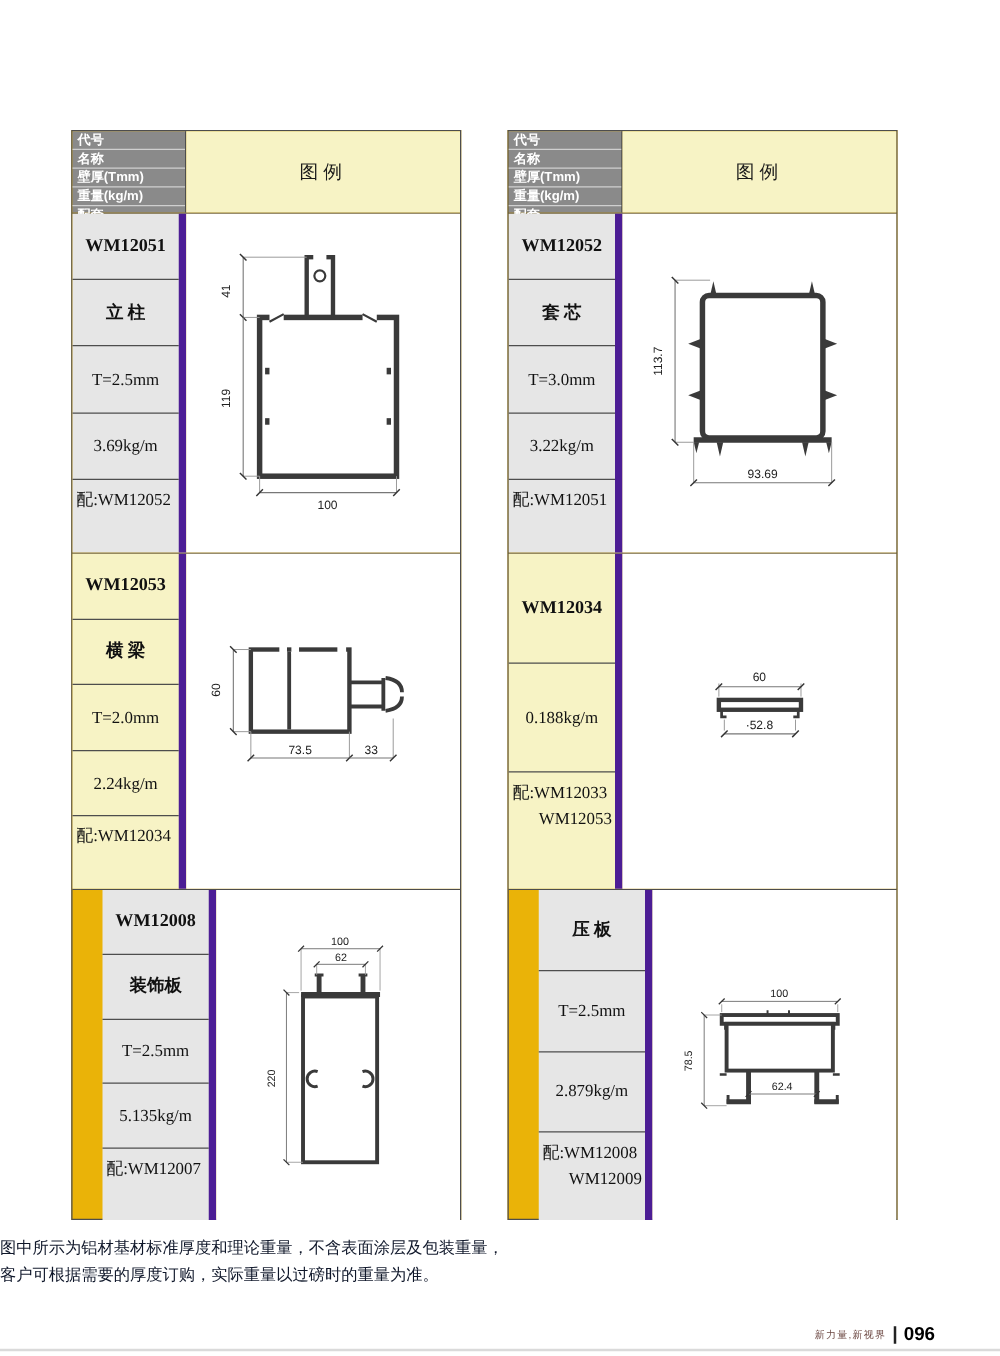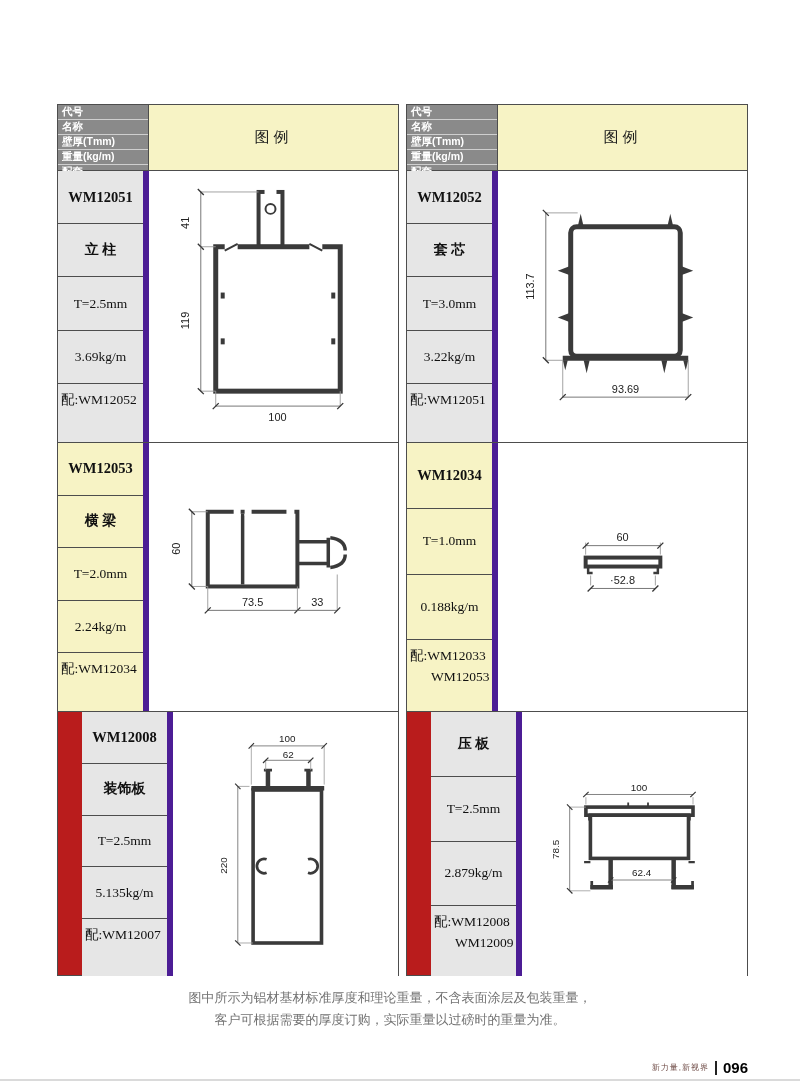--- a/index.html
+++ b/index.html
@@ -1,22 +1,22 @@
 <!DOCTYPE html>
 <html><head>
 <meta charset="utf-8">
 <style>
   html,body { margin:0; padding:0; }
   body {
     width:800px; height:1085px; position:relative; background:#ffffff;
     font-family:"Liberation Sans","DejaVu Sans",sans-serif; color:#111;
   }
   .spec-table {
-    position:absolute; top:104px; width:342px; height:872px;
-    border:1px solid #4d4d4d; box-sizing:border-box; background:#b91c1c;
+    position:absolute; top:104px; width:312px; height:872px;
+    border:1px solid #4d4d4d; box-sizing:border-box; background:#eab308;
   }
   .spec-table.left { left:57px; }
   .spec-table.right { left:406px; }
 
   
   .hdr { display:flex; height:65px; border-bottom:1px solid #4d4d4d; }
   .hdr-labels { width:91px; background:#8a8a8a; display:flex; flex-direction:column; border-right:1px solid #4d4d4d; box-sizing:border-box; }
   .hdr-row { flex:1; color:#fff; font-weight:bold; font-size:10.5px; display:flex; align-items:center; padding-left:4px; border-bottom:1px solid #cfcfcf; box-sizing:border-box; }
   .hdr-row:last-child { border-bottom:none; }
   .hdr-legend { flex:1; background:#f7f3c5; display:flex; align-items:center; justify-content:center; font-weight:normal; font-size:15px; letter-spacing:4px; color:#1a1a1a; }
@@ -37,21 +37,21 @@
   
   svg .prof { fill:#fff; stroke:#3a3a3a; stroke-width:4; }
   svg .prof5 { stroke-width:5; }
   svg .ln  { stroke:#3a3a3a; fill:none; }
   svg .fin { fill:#3a3a3a; stroke:none; }
   svg .dim { stroke:#777; stroke-width:1; fill:none; }
   svg .ext { stroke:#999; stroke-width:0.9; fill:none; }
   svg .dt  { font-size:11px; fill:#222; text-anchor:middle; }
 
   
-  .footer { position:absolute; top:987px; left:0; width:780px; text-align:center; font-size:13px; line-height:1.7; color:#737373; }
+  .footer { position:absolute; top:987px; left:0; width:780px; text-align:left; font-size:13px; line-height:1.7; color:#0f172a; }
   .pagemark { position:absolute; top:1031px; right:52px; display:flex; align-items:center; gap:6px;margin-top:28px; }
   .pagemark .tagline { font-size:8px; color:#6e4a45; letter-spacing:1px; }
   .pagemark .sep { width:2px; height:14px; background:#222; }
   .pagemark .pagenum { font-size:15px; font-weight:bold; color:#000; }
   .bottom-line { position:absolute; top:1079px; left:0; width:800px; height:2px; background:#dadada; }
 </style>
 </head>
 <body>
 
 <div class="spec-table left">
@@ -241,21 +241,20 @@
           <text class="dt" x="36" y="116" transform="rotate(-90 36 116)">113.7</text>
           <text class="dt" x="128" y="223">93.69</text>
         </g>
       </svg>
     </div>
   </div>
 
   <div class="prow r2 hl">
     <div class="plabels">
       <div class="pcell code">WM12034</div>
-      <div class="pcell">T=1.0mm</div>
       <div class="pcell">0.188kg/m</div>
       <div class="pcell match">
         <div>配:WM12033</div>
           <div class="ml2">WM12053</div>
       </div>
     </div>
     <div class="pdraw">
       <svg viewBox="0 0 250 269">
         <defs>
             <marker id="tk4" markerWidth="12" markerHeight="12" refX="6" refY="6" orient="auto" markerUnits="userSpaceOnUse">

